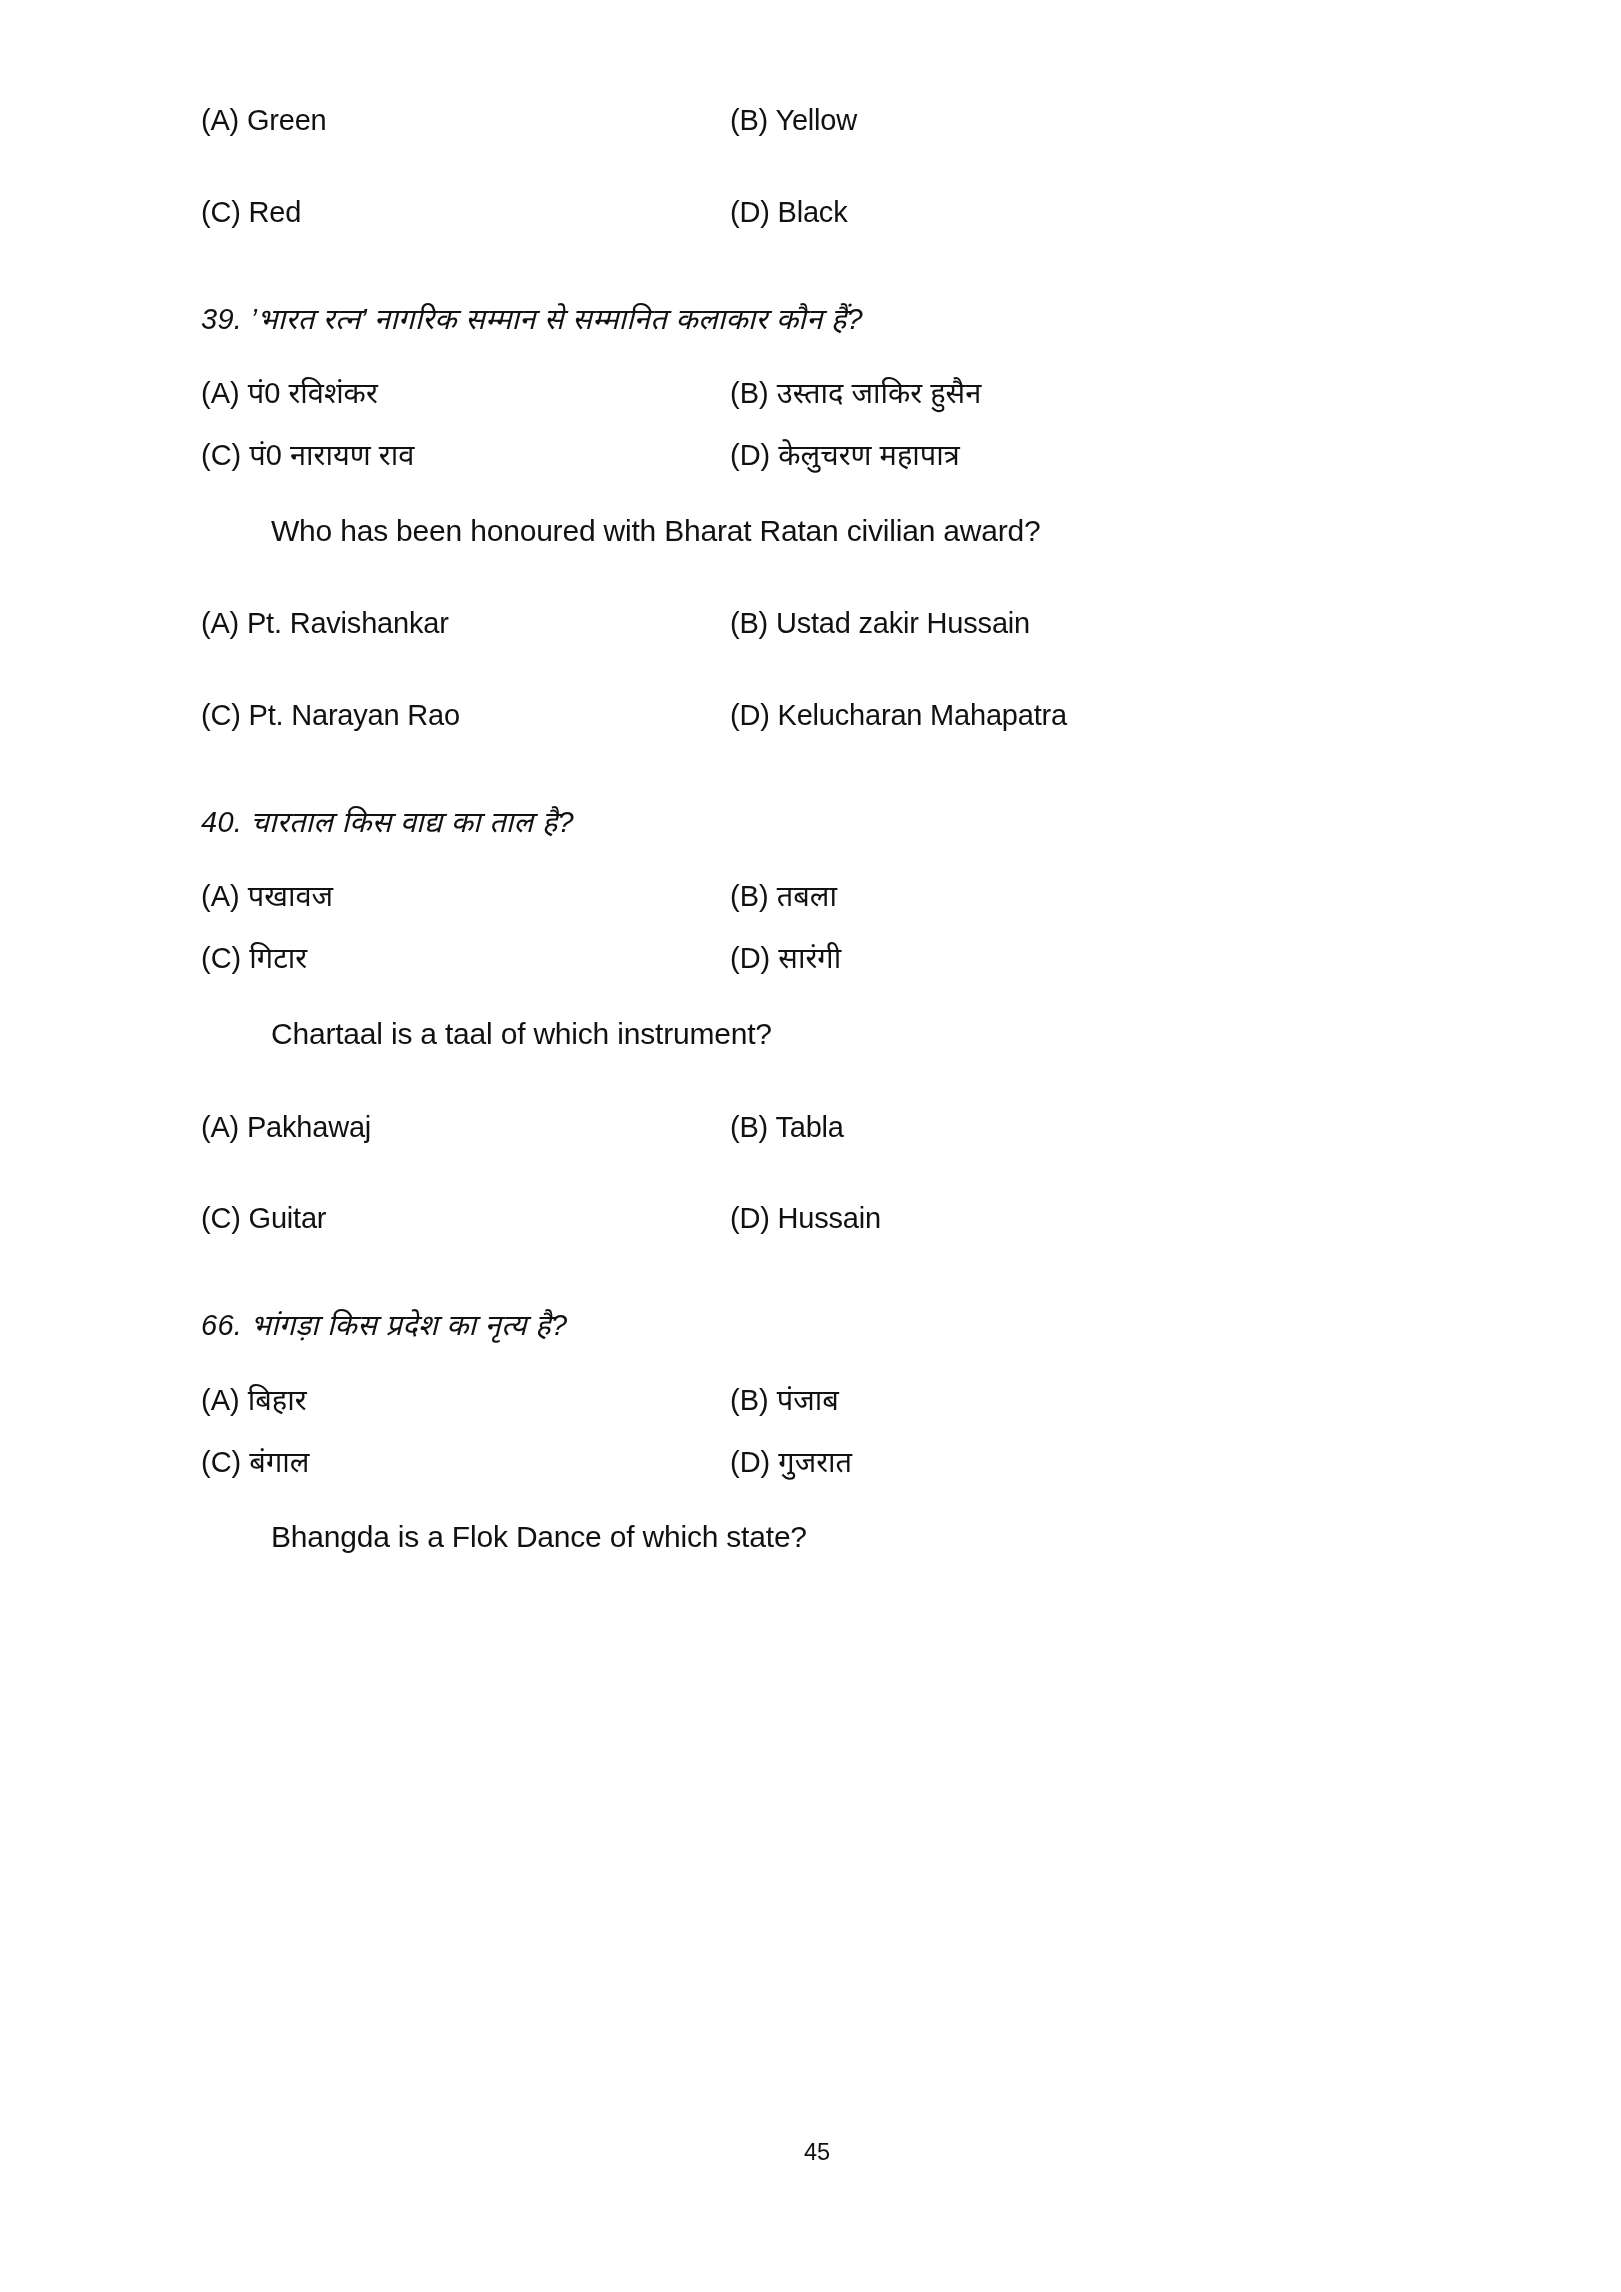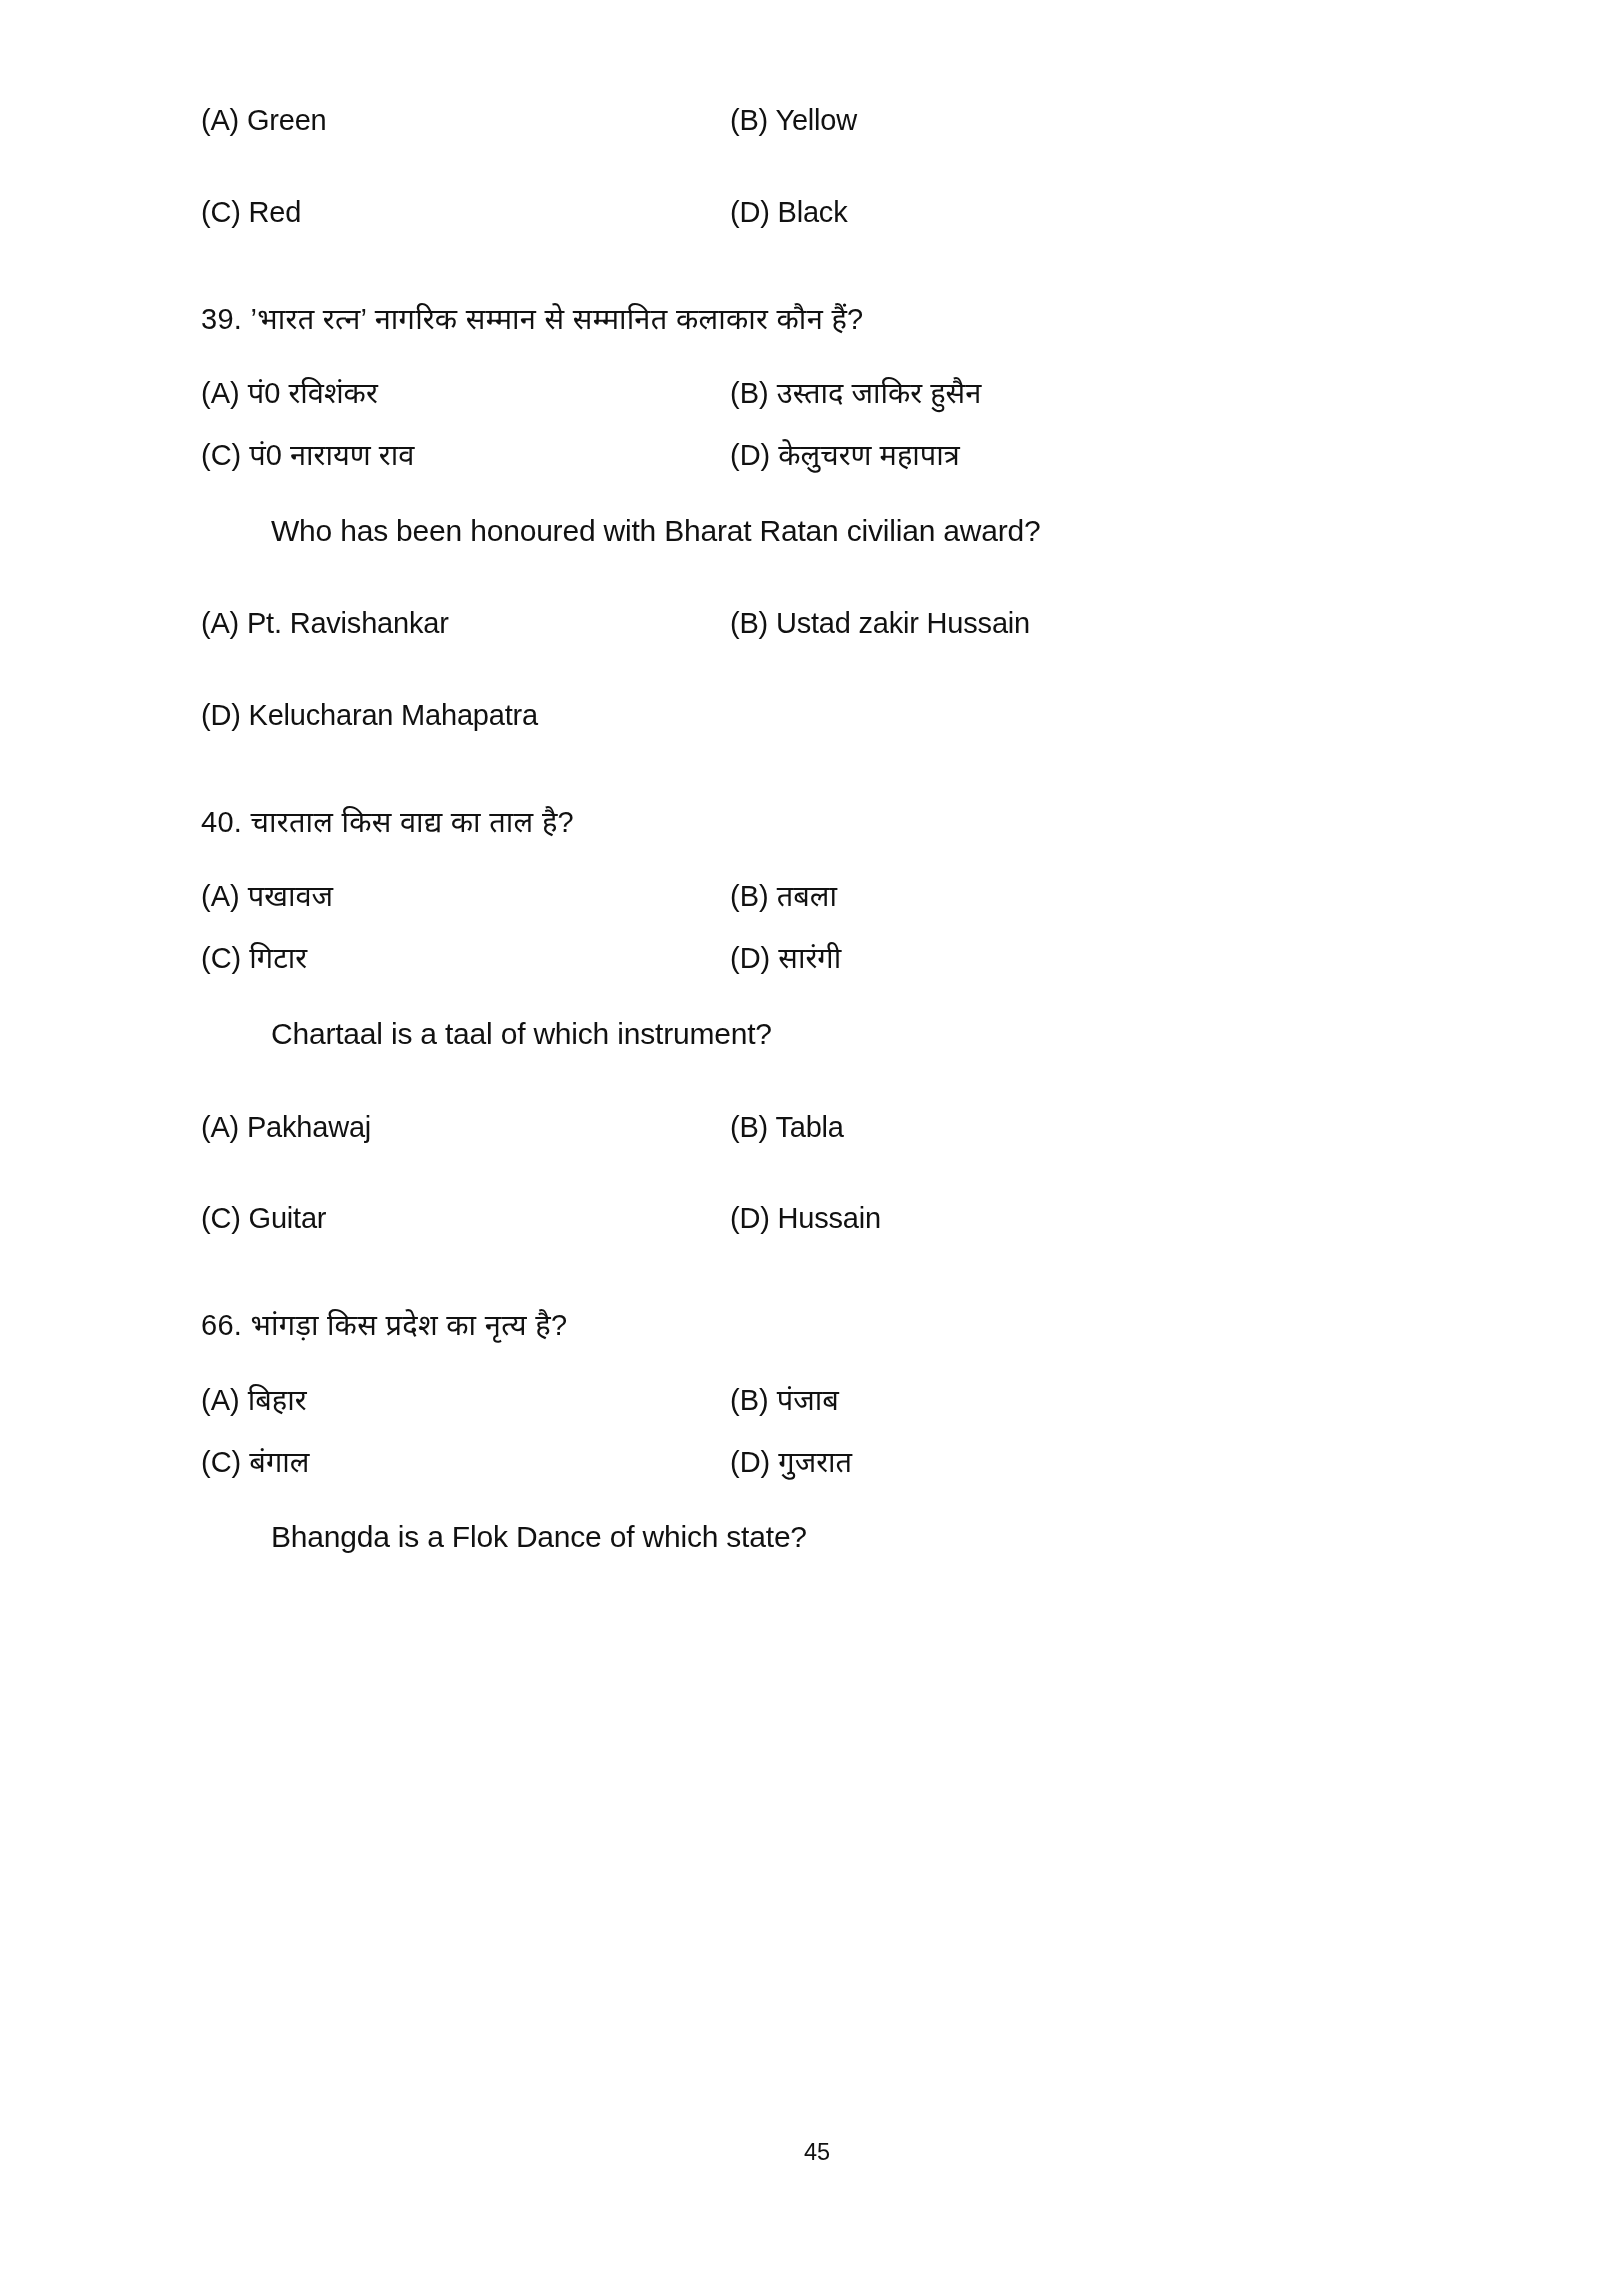--- a/index.html
+++ b/index.html
@@ -39,20 +39,21 @@
 
   .q-text {
     font-size: 29px;
     line-height: 1.25;
     white-space: nowrap;
     color: #111111;
   }
   .q-text.hindi {
     font-family: "Liberation Sans", "DejaVu Sans", sans-serif;
     letter-spacing: 0.3px;
+    font-style: italic;
   }
   .q-text.english {
     margin-left: 70px;
     font-size: 30px;
     letter-spacing: -0.2px;
   }
 
   
   .options {
     display: grid;
@@ -154,20 +155,24 @@
           <span class="opt-text">Pt. Ravishankar</span>
         </div>
         <div class="option english">
           <span class="opt-label">(B)</span>
           <span class="opt-text">Ustad zakir Hussain</span>
         </div>
       </div>
       <div class="gap-row-lg"></div>
       <div class="options">
         <div class="option english">
+          <span class="opt-label">(C)</span>
+          <span class="opt-text">Pt. Narayan Rao</span>
+        </div>
+        <div class="option english">
           <span class="opt-label">(D)</span>
           <span class="opt-text">Kelucharan Mahapatra</span>
         </div>
       </div>
     </div>
 
     <div class="gap-row-xl"></div>
 
     <div class="question-block">
       <div class="q-text hindi">40. चारताल किस वाद्य का ताल है?</div>

